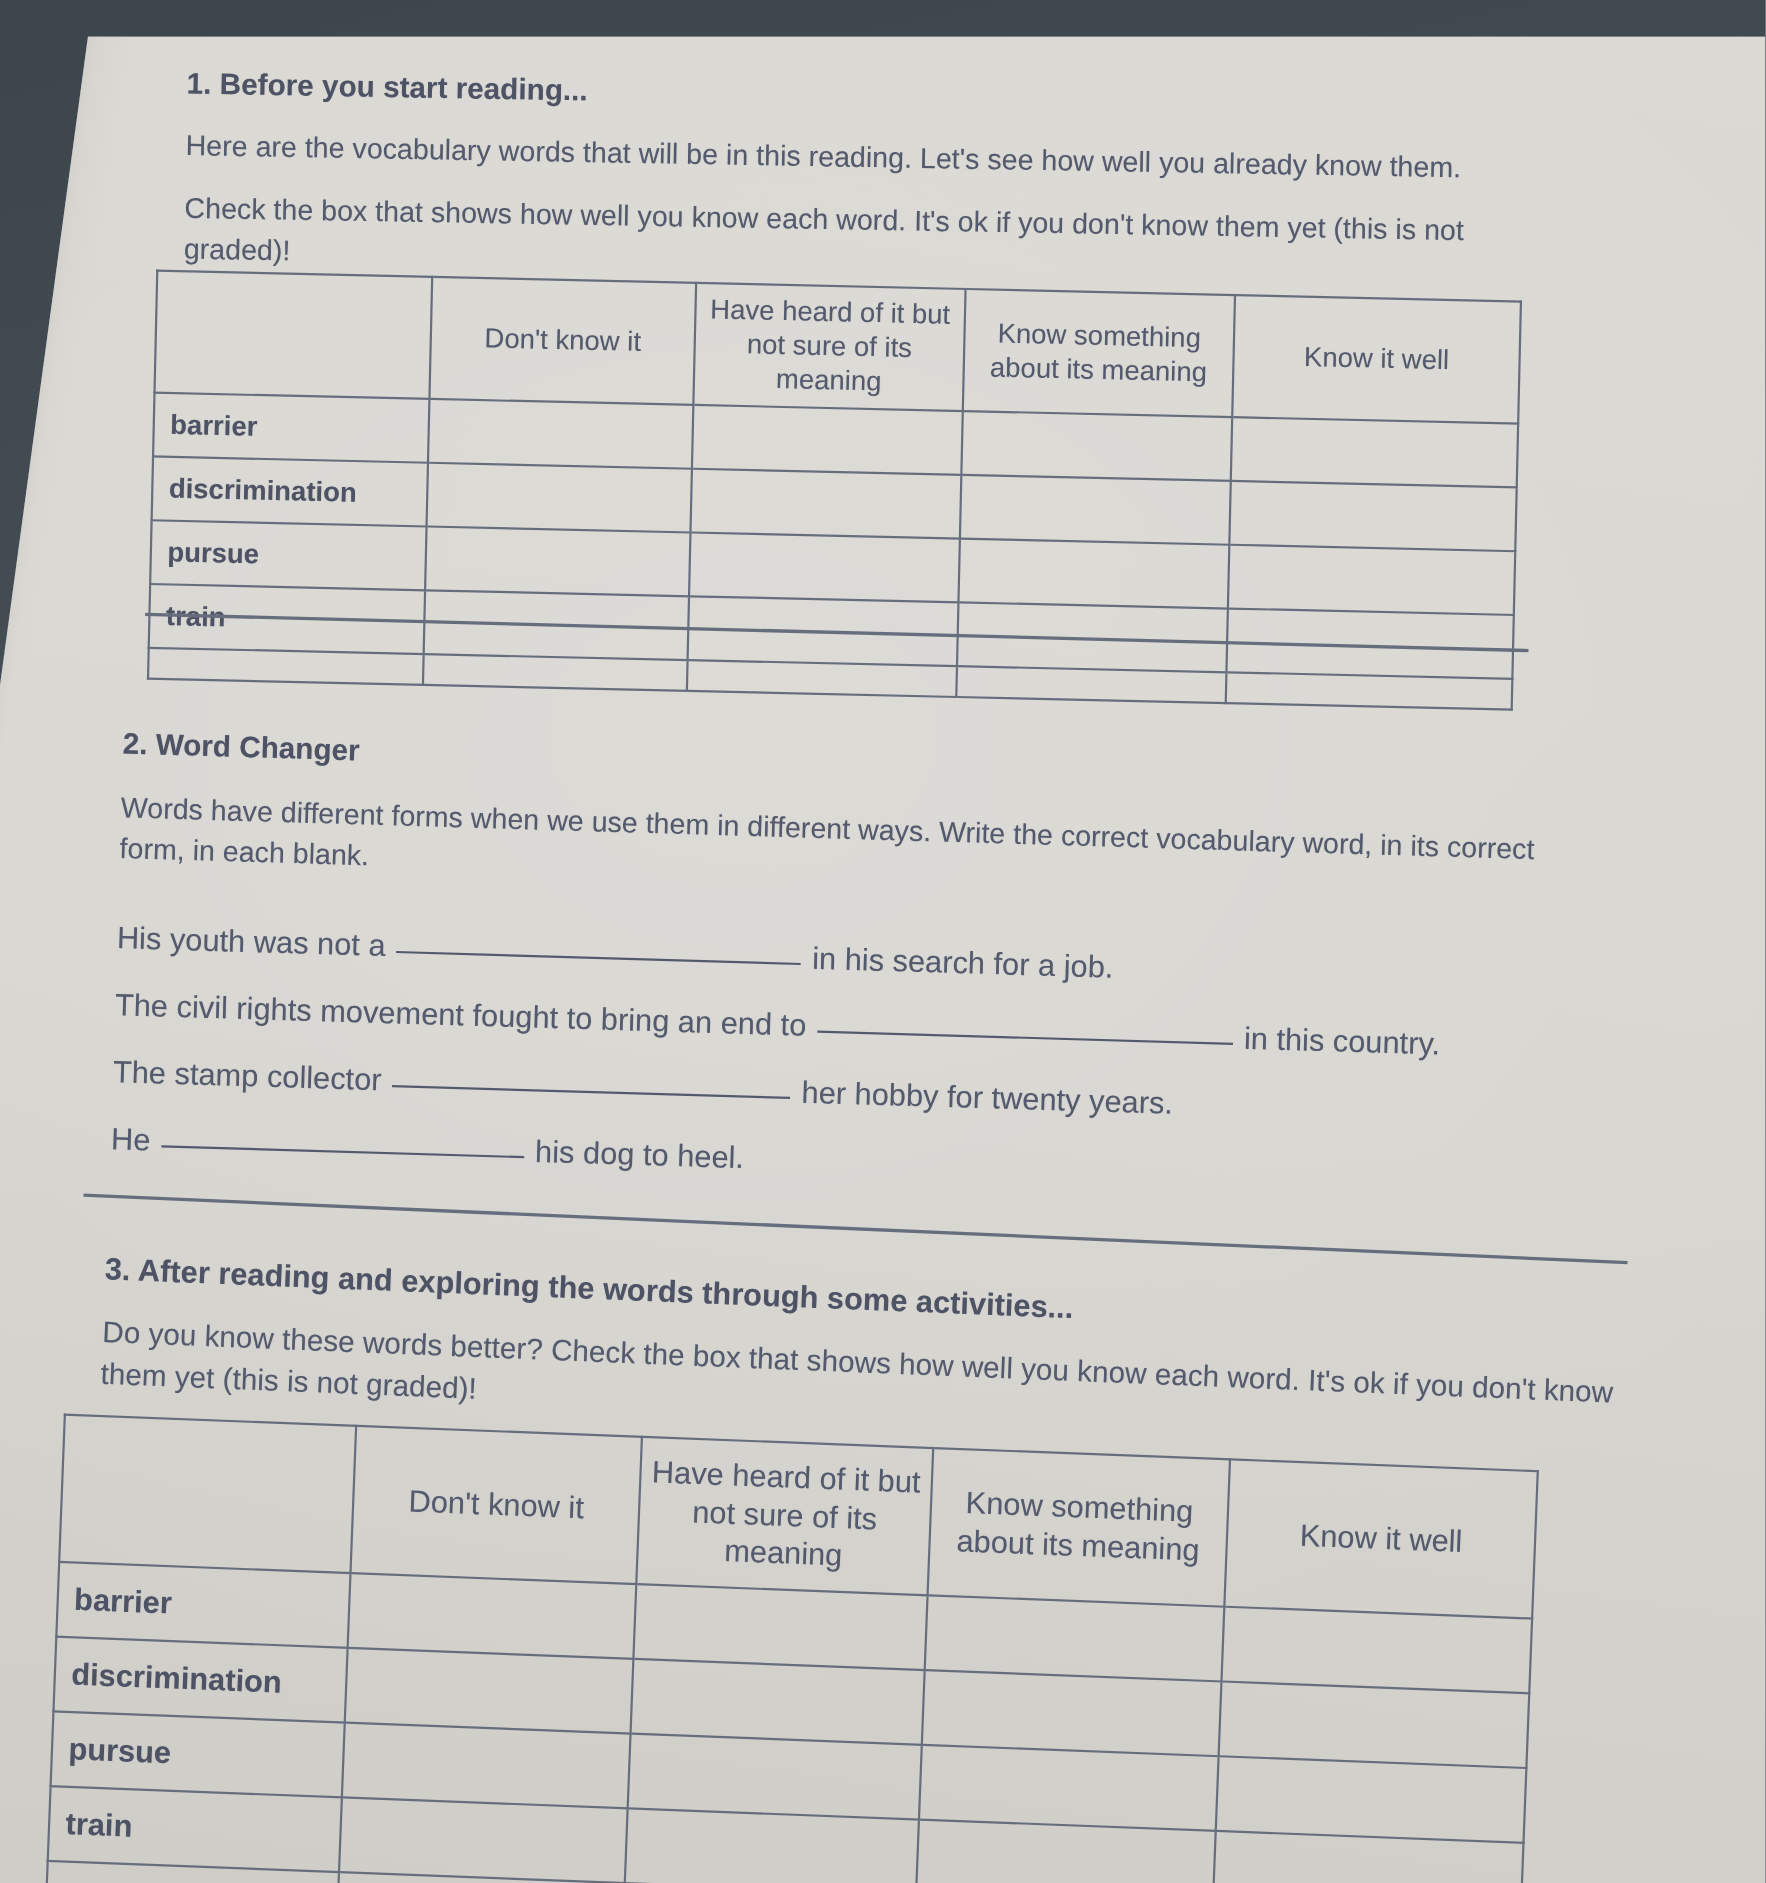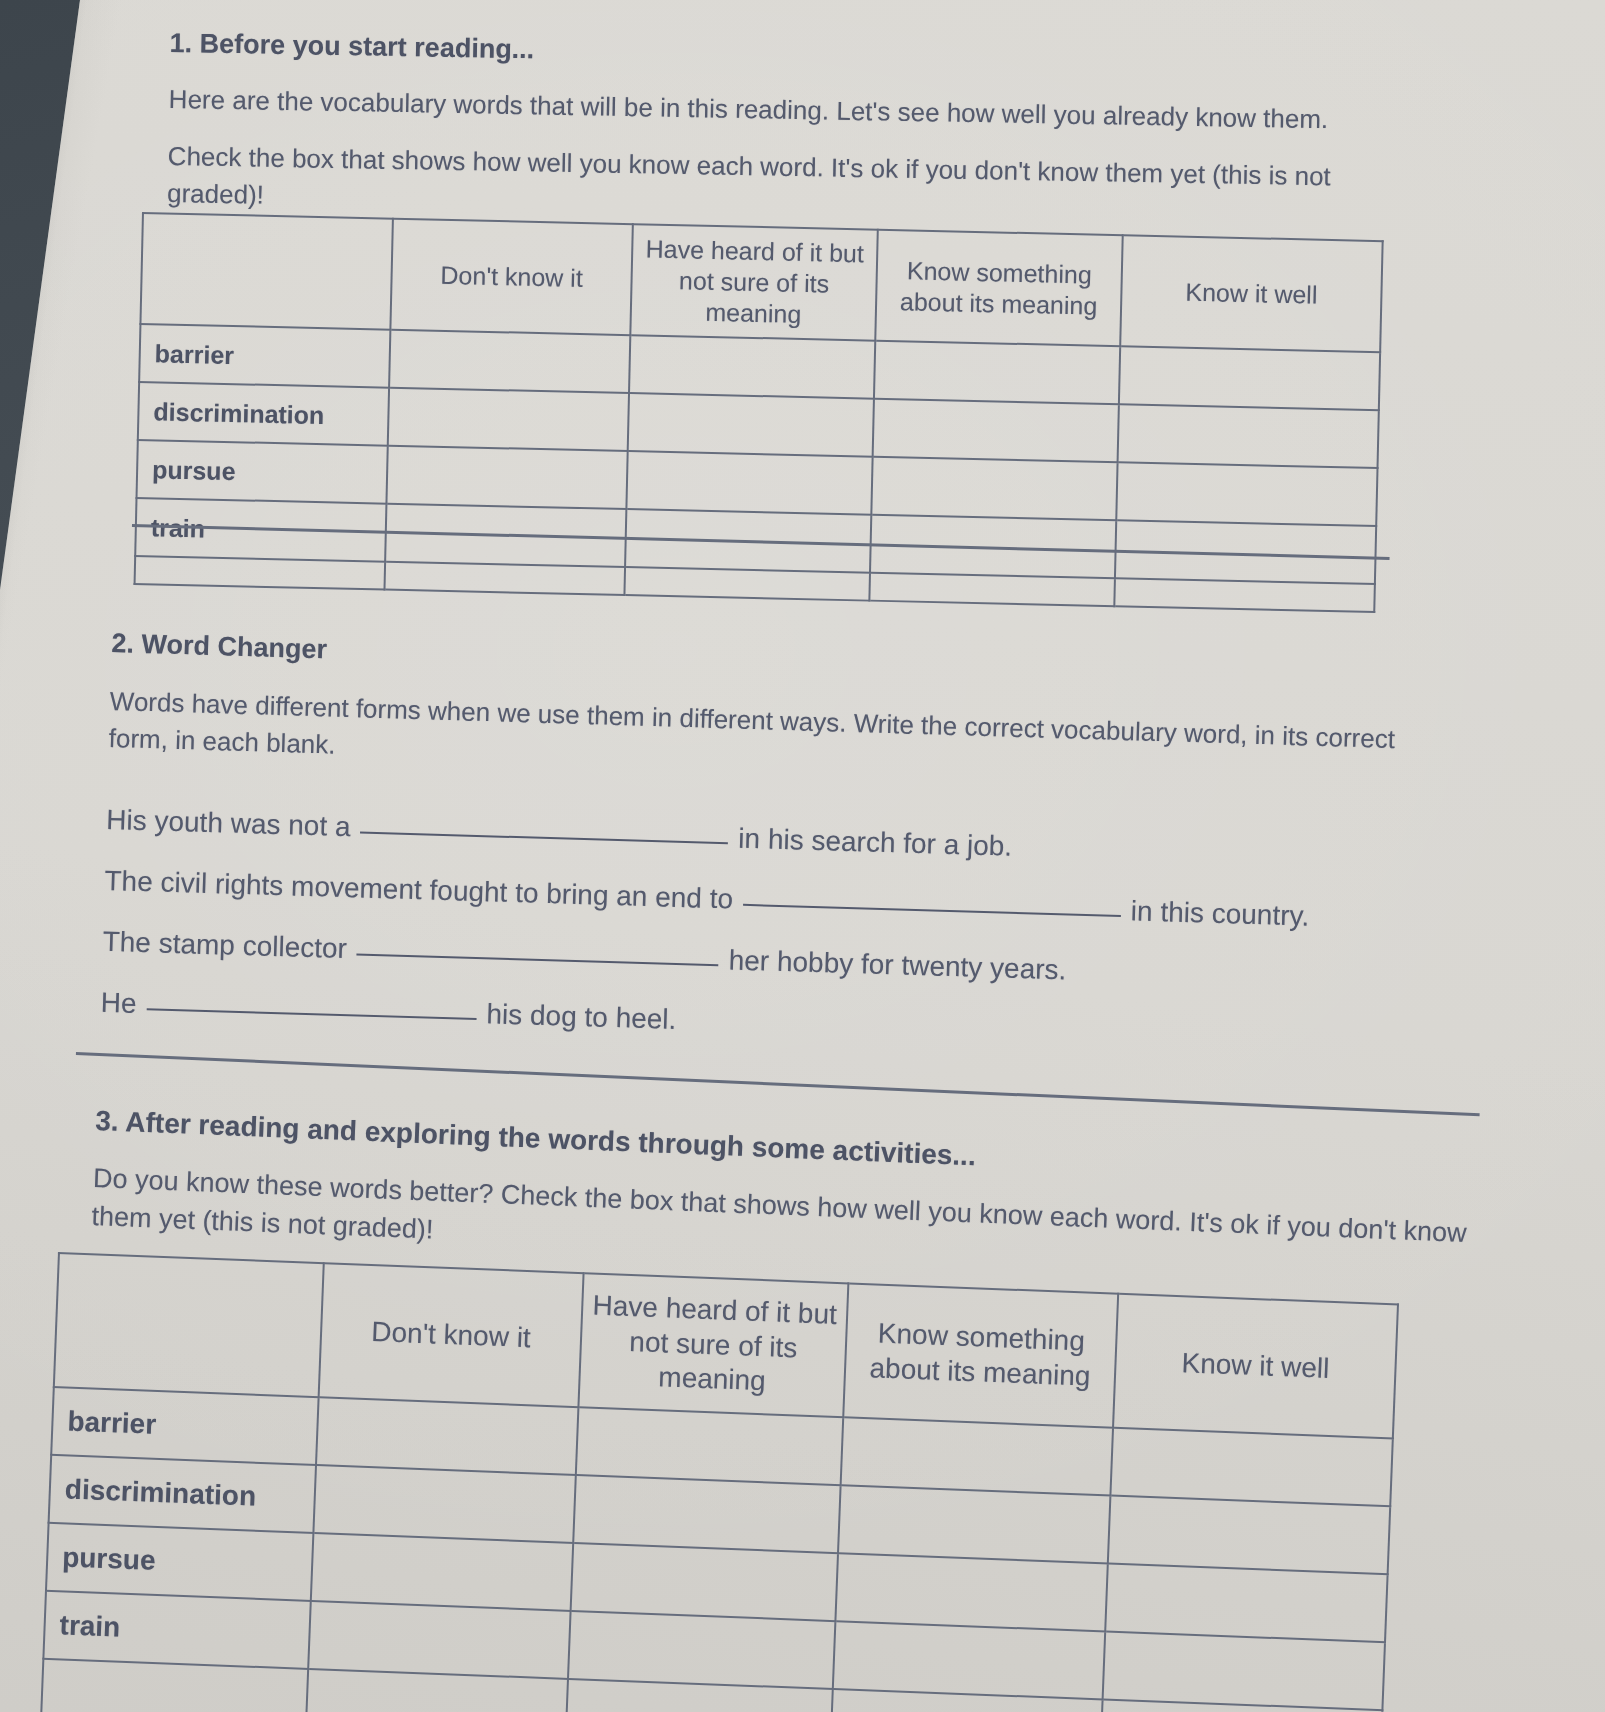--- a/index.html
+++ b/index.html
@@ -16,20 +16,21 @@
     font-family:"Liberation Sans",sans-serif;
     color:var(--ink);
   }
   .paper{
     position:absolute;inset:0;
     background:
       radial-gradient(130% 95% at 42% 38%, rgba(255,255,255,0.10), rgba(0,0,0,0) 60%),
       linear-gradient(100deg, #cbc9c4 0px, rgba(219,217,212,0) 120px),
       linear-gradient(188deg,#dbd9d4 0%,#d8d6d1 55%,#cfcdc8 100%);
     clip-path:polygon(80px 0,1605px 0,1605px 1712px,0 1712px,0 590px);
+    margin-top:33px;
   }
   .edge-shade{
     position:absolute;left:-18px;top:-24px;width:150px;height:700px;
     transform:rotate(7.6deg);transform-origin:0 0;
     background:linear-gradient(to right, rgba(35,40,46,0.28), rgba(35,40,46,0) 72%);
   }
   .blk{position:absolute;transform-origin:0 0;}
   .h{font-weight:bold;color:var(--ink-bold);font-size:27px;}
   .p{font-size:26px;line-height:1.42;}
   body *{text-shadow:0 0 1px rgba(84,90,109,0.30);}

